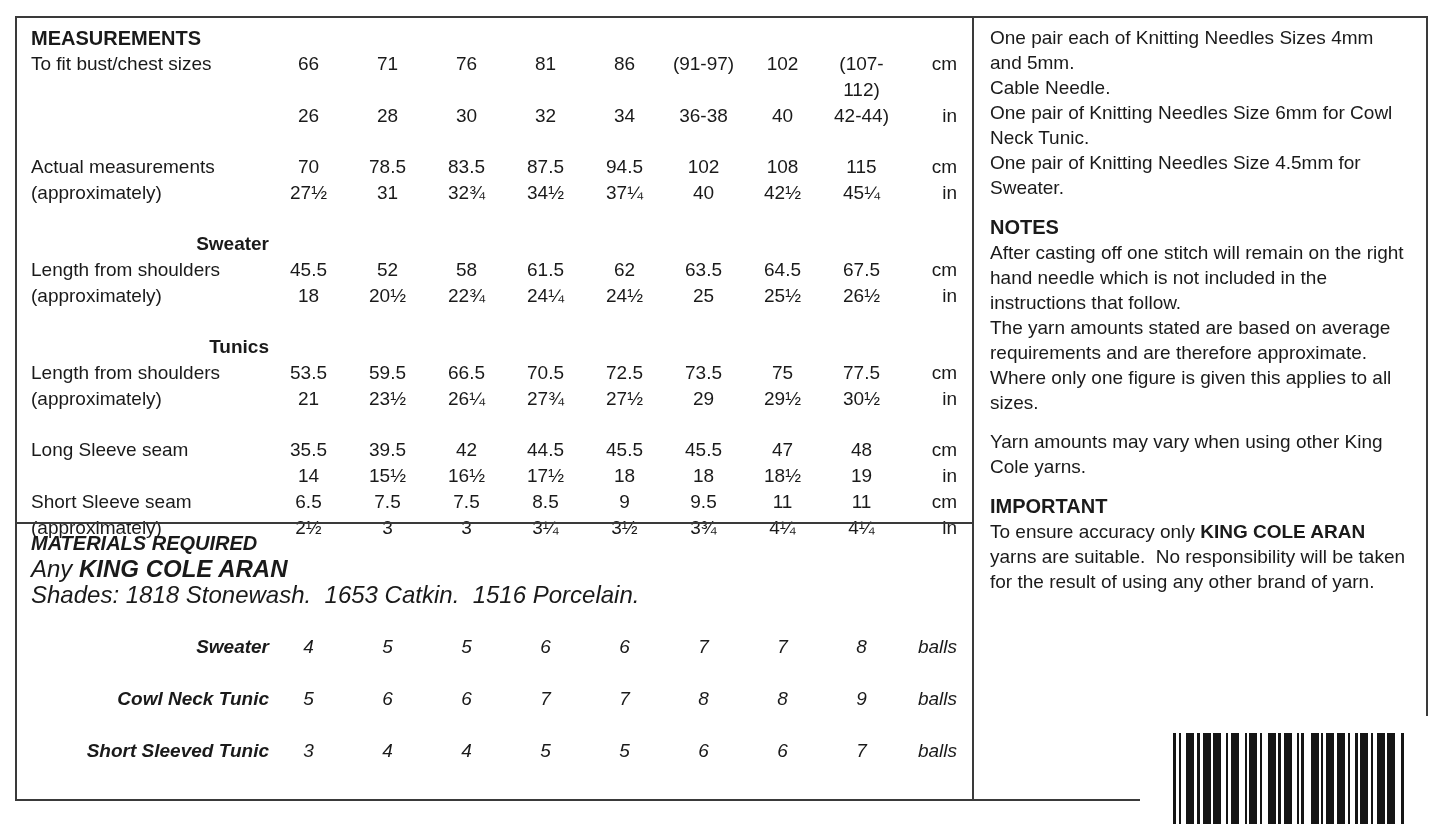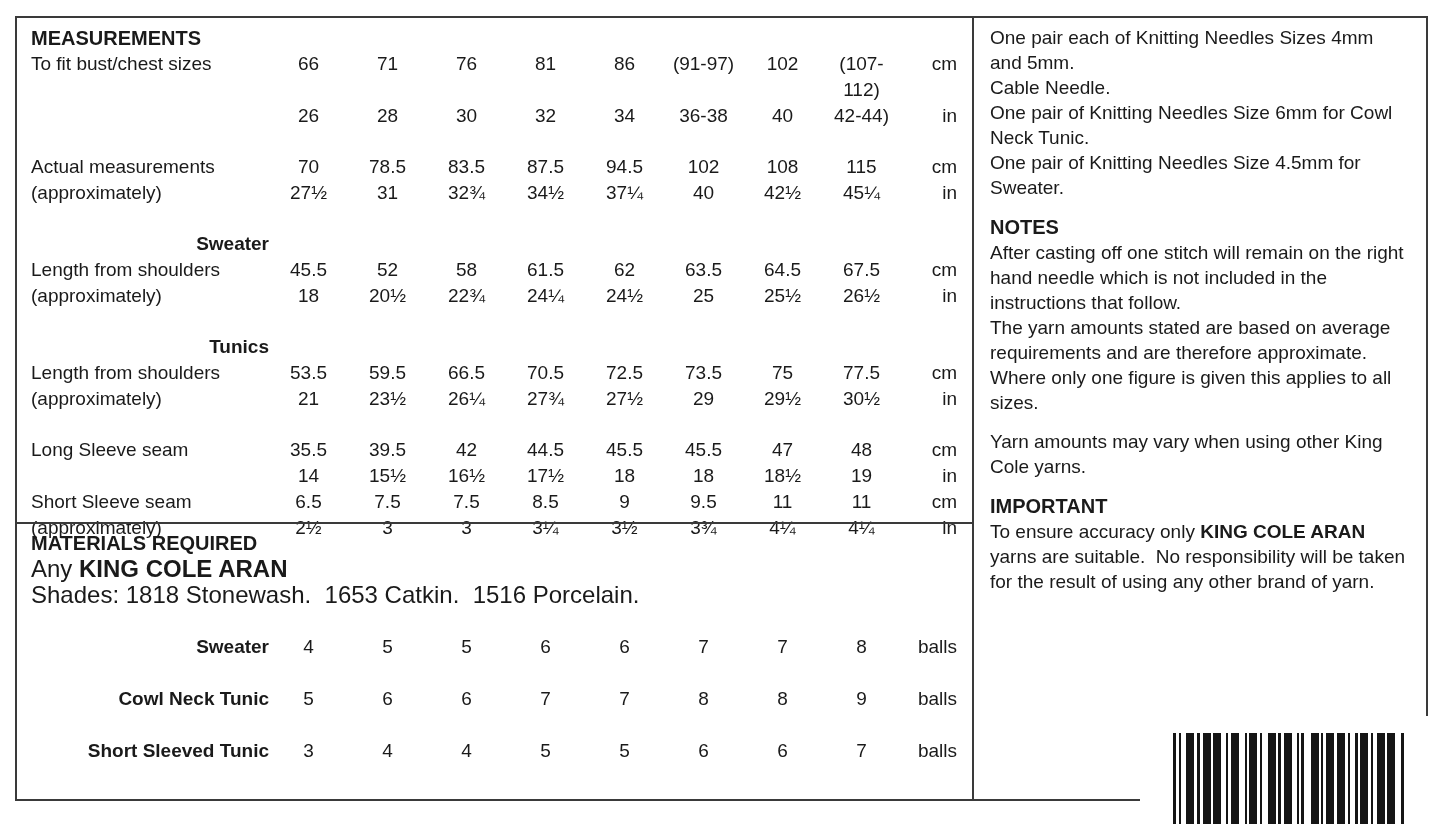--- a/index.html
+++ b/index.html
@@ -4,21 +4,21 @@
 <style>
   html,body{margin:0;padding:0;background:#fff;}
   .page{position:relative;width:1445px;height:824px;background:#ffffff;overflow:hidden;
         font-family:"Liberation Sans", sans-serif;color:#1a1a1a;}
   .outer{position:absolute;left:15px;top:16px;width:1413px;height:785px;
          border:2px solid #3a3a3a;box-sizing:border-box;}
   .v-divider{position:absolute;left:955px;top:0;bottom:0;width:2px;background:#3a3a3a;}
   .h-divider{position:absolute;left:0;top:504px;width:957px;height:2px;background:#3a3a3a;}
   
   .meas{position:absolute;left:0;top:0;width:955px;height:504px;padding:7px 0 0 14px;box-sizing:border-box;}
-  .materials{position:absolute;left:0;top:506px;width:955px;bottom:0;padding:6px 0 0 14px;box-sizing:border-box;}
+  .materials{position:absolute;left:0;top:506px;width:955px;bottom:0;padding:6px 0 0 14px;box-sizing:border-box;font-style:italic;}
   .sec-title{font-weight:700;font-size:20px;line-height:26px;}
   .grid-row{display:grid;grid-template-columns:238px repeat(8,79px) 56px;font-size:19px;line-height:26px;}
   .grid-row .label{text-align:left;white-space:nowrap;}
   .grid-row .val{text-align:center;}
   .grid-row .unit{text-align:right;}
   .grid-row .b, .b{font-weight:700;text-align:right;}
   .gap{margin-top:25px;}
   .mt26{margin-top:26px;}
   .mat-line{font-size:24px;line-height:26px;}
   .pre{white-space:pre-wrap;}

